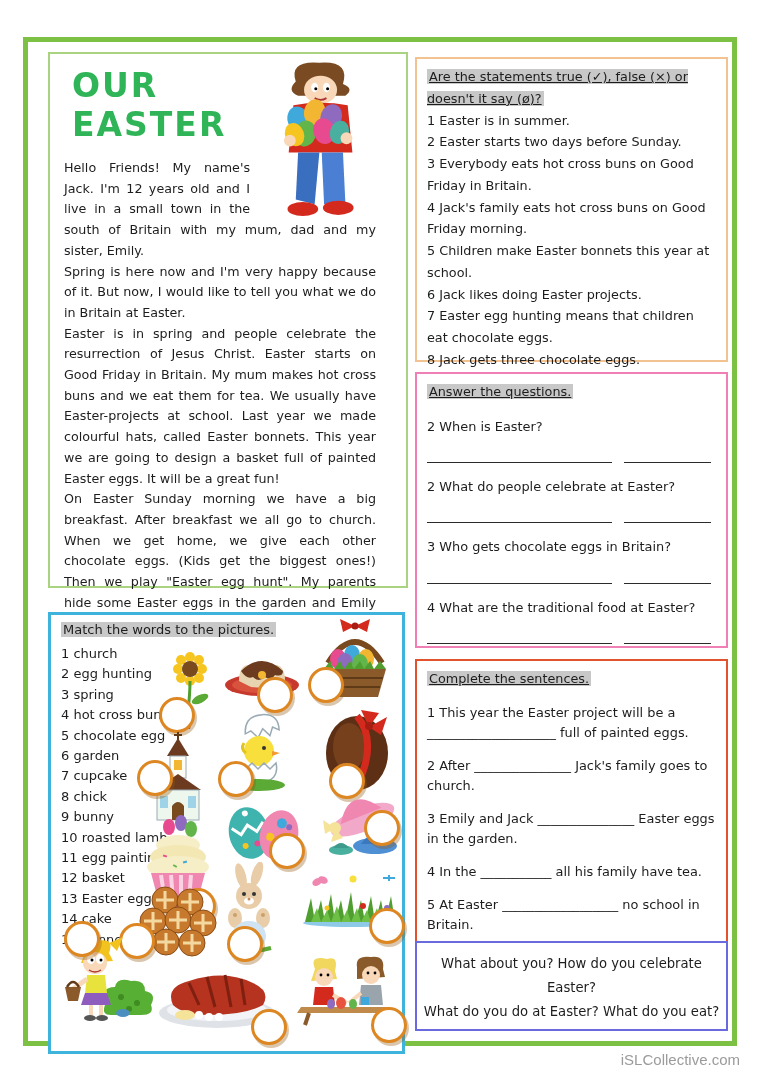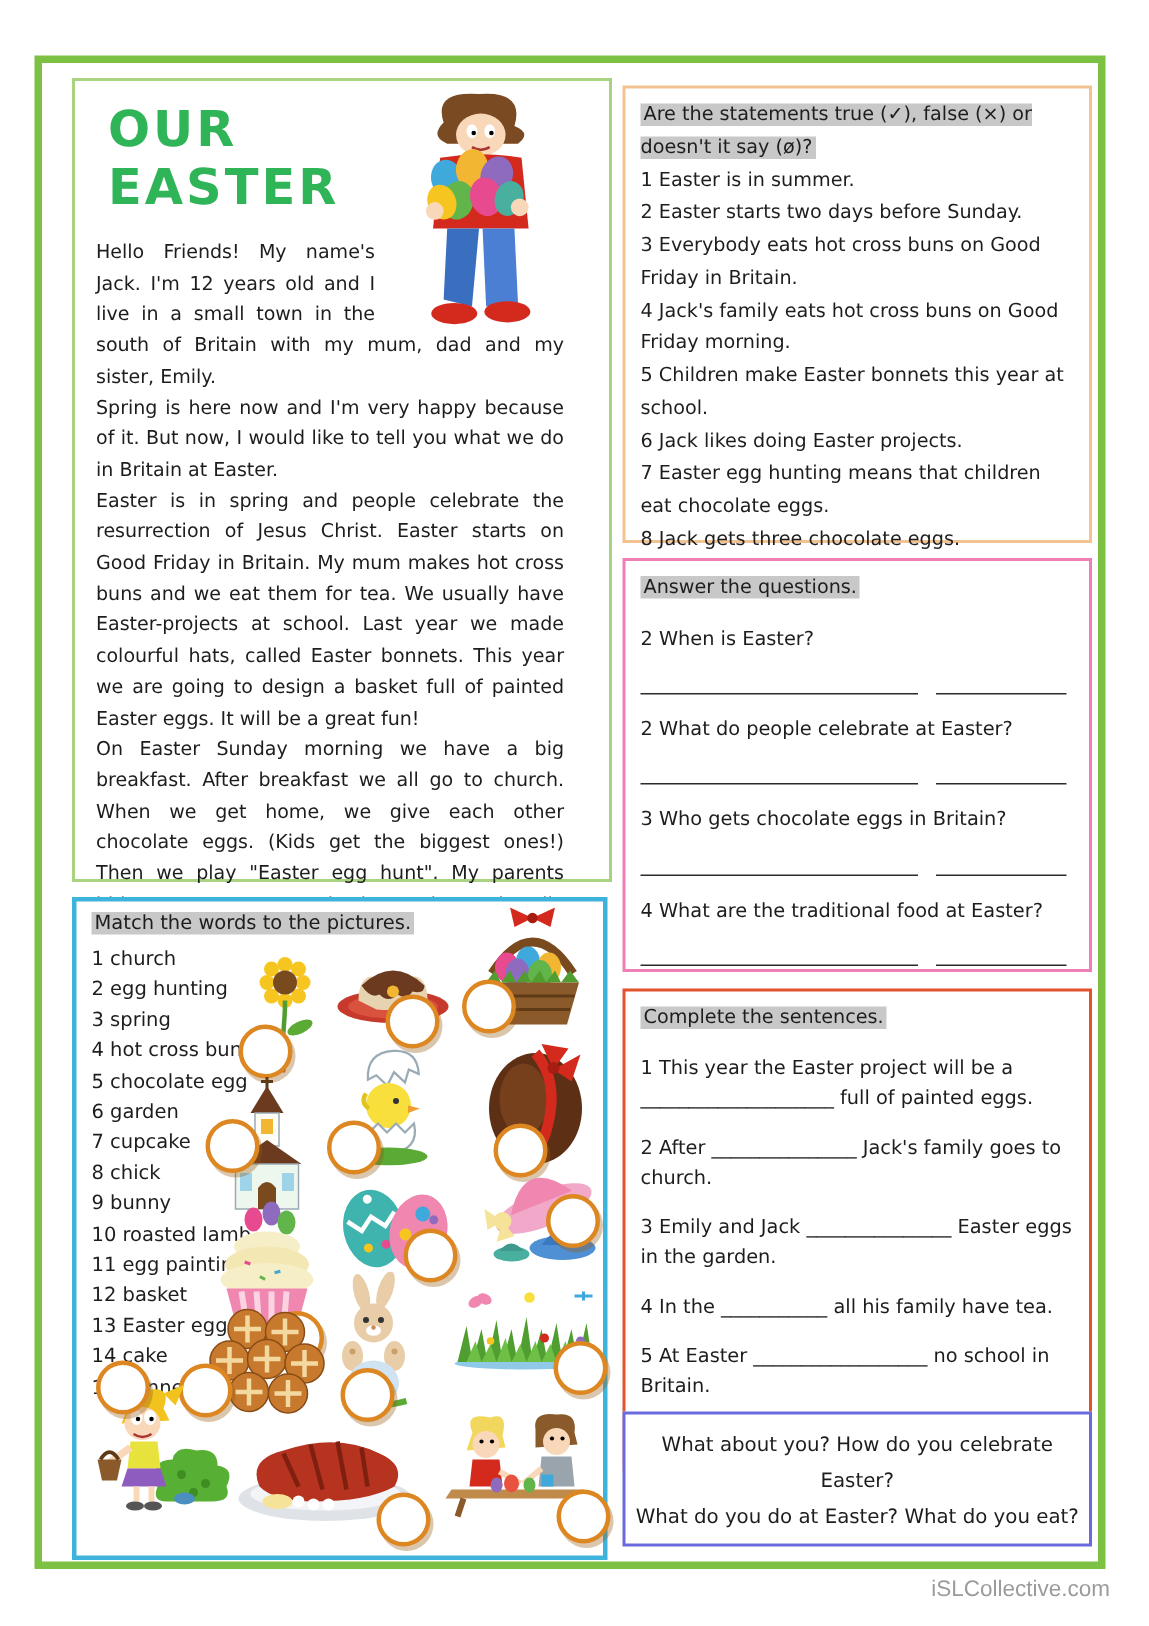--- a/index.html
+++ b/index.html
@@ -1,29 +1,29 @@
 <!DOCTYPE html>
 <html><head>
 <meta charset="utf-8">
 <style>
   html,body{margin:0;padding:0;}
   body{width:766px;height:1084px;background:#fff;font-family:"DejaVu Sans",sans-serif;color:#1d1d1d;position:relative;overflow:hidden;}
   .frame{position:absolute;left:23px;top:37px;width:714px;height:1009px;border:5px solid #7cc143;box-sizing:border-box;}
   section{position:absolute;box-sizing:border-box;background:#fff;}
   .reading-box{left:48px;top:52px;width:360px;height:536px;border:2px solid #a9d380;padding:4px 30px 4px 14px;}
-  .match-box{left:48px;top:598px;width:357px;height:442px;border:3px solid #3eb4dd;}
+  .match-box{left:48px;top:612px;width:357px;height:442px;border:3px solid #3eb4dd;}
   .tf-box{left:415px;top:57px;width:313px;height:305px;border:2px solid #f3c291;padding:7px 10px;}
   .q-box{left:415px;top:372px;width:313px;height:276px;border:2px solid #ef7fb5;padding:7px 10px;}
   .c-box{left:415px;top:659px;width:313px;height:322px;border:2px solid #e2522c;padding:7px 10px;}
   .ab-box{left:415px;top:941px;width:313px;height:90px;border:2px solid #6a6ade;padding:9px 4px;}
   h1{font-size:33px;color:#2fb457;letter-spacing:2px;margin:8px 0 14px 8px;font-weight:bold;}
   .reading-box p{margin:0;font-size:12.7px;line-height:1.63;text-align:justify;}
   .boy{float:right;width:118px;height:150px;margin:0 0 4px 8px;}
   .hl{display:inline;background:#c8c8c8;padding:0 2px;}
-  .tf-box .hdr,.q-box .hdr,.c-box .hdr{font-size:12.8px;line-height:1.7;margin:0;}
+  .tf-box .hdr,.q-box .hdr,.c-box .hdr{font-size:12.8px;line-height:1.7;margin:0;text-decoration:underline;}
   .tf-item{font-size:12.8px;line-height:1.7;margin:0;}
   .q-item{font-size:12.9px;line-height:1.5;margin:14px 0 0;}
   .ans-line{display:flex;gap:12px;margin:16px 0 2px;}
   .ans-line span{display:block;border-bottom:1.4px solid #2b2b2b;height:10px;}
   .ans-line .a{width:64%;}.ans-line .b{width:30%;}
   .c-item{font-size:12.9px;line-height:1.55;margin:13px 0 0;}
   .ab-line{text-align:center;font-size:13.2px;line-height:1.8;margin:0;}
   .match-hdr{position:absolute;left:10px;top:7px;font-size:13px;}
   .words{position:absolute;left:10px;top:29px;font-size:13px;line-height:1.57;}
   .words div{white-space:nowrap;}

